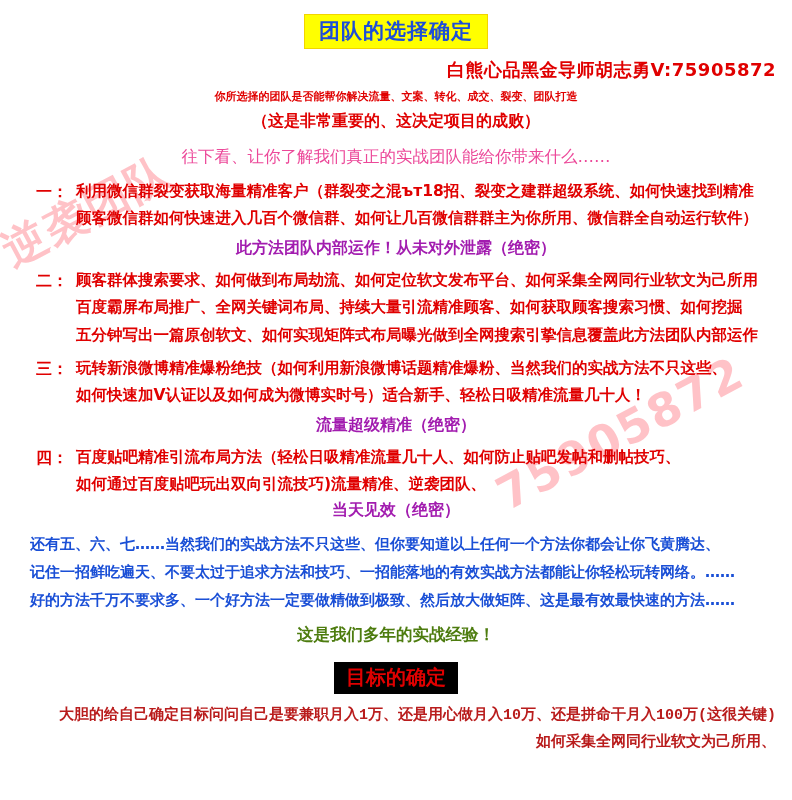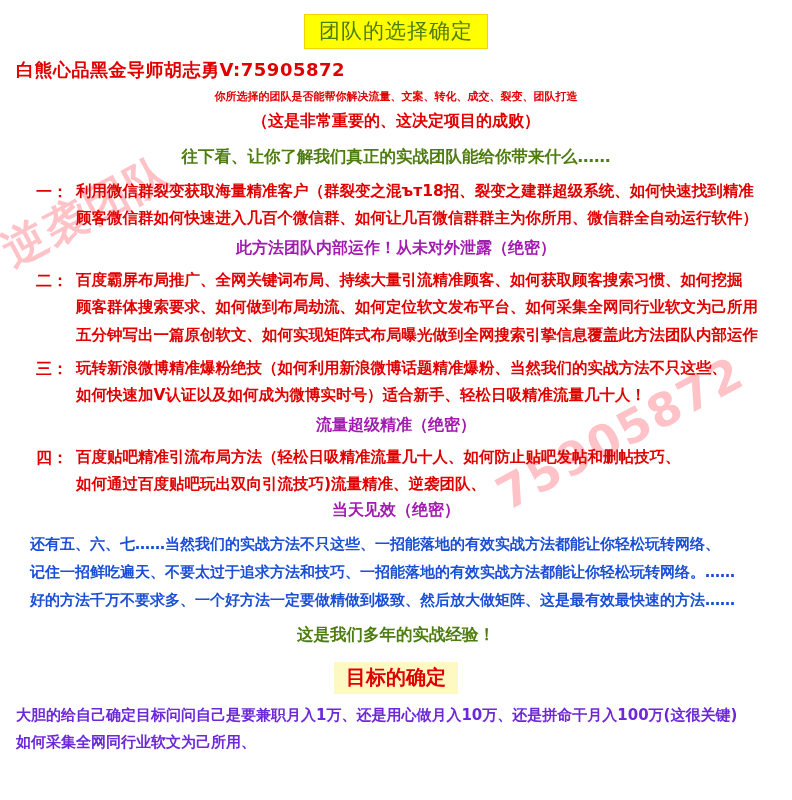--- a/index.html
+++ b/index.html
@@ -57,51 +57,51 @@
     position: relative;
     z-index: 10;
   }
   .title-bar {
     text-align: center;
     margin: 6px 0 2px 0;
   }
   .title-highlight {
     display: inline-block;
     background: #ffff00;
-    color: #4d7c0f;
+    color: #1d4ed8;
     font-size: 21px;
-    font-weight: normal;
+    font-weight: bold;
     letter-spacing: 1px;
     padding: 2px 14px 3px 14px;
     border: 1px solid #f2d400;
   }
   .subtitle {
-    text-align: left;
+    text-align: right;
     color: #e00000;
     font-size: 18px;
     font-weight: bold;
     margin: 9px 0 4px 0;
     letter-spacing: 0.5px;
   }
   .line-red-center {
     text-align: center;
     color: #e00000;
     font-size: 11px;
     font-weight: bold;
     margin: 7px 0 3px 0;
   }
   .line-red-center.small {
     font-size: 16px;
     margin-top: 7px;
   }
   .lead {
     text-align: center;
-    color: #4d7c0f;
+    color: #ec4899;
     font-size: 16.5px;
-    font-weight: bold;
+    font-weight: normal;
     margin: 14px 0 10px 0;
   }
   .section {
     margin: 6px 0 2px 0;
     color: #e00000;
   }
   .sec-row {
     display: flex;
     align-items: flex-start;
   }
@@ -154,33 +154,34 @@
     font-size: 16.5px;
     font-weight: bold;
     margin: 10px 0 16px 0;
   }
   .goal-title {
     text-align: center;
     margin: 6px 0 8px 0;
   }
   .goal-title span {
     display: inline-block;
-    background: #fef9c3;
+    background: #000000;
     color: #e00000;
     font-size: 20px;
     font-weight: bold;
     padding: 2px 12px 3px 12px;
   }
   .goal-body {
-    color: #6d28d9;
+    color: #b91c1c;
     font-size: 15px;
     font-weight: bold;
     line-height: 1.8;
-    text-align: left;
+    text-align: right;
     margin: 4px 0 0 0;
+    font-family: Liberation Mono, monospace;
   }
   .goal-body .p {
     margin: 0;
   }
 </style>
 </head>
 <body>
 
 <div class="page">
 
@@ -211,22 +212,22 @@
           <div class="p">顾客微信群如何快速进入几百个微信群、如何让几百微信群群主为你所用、微信群全自动运行软件）</div>
         </div>
       </div>
       <div class="center-red">此方法团队内部运作！从未对外泄露（绝密）</div>
     </div>
 
     <div class="section">
       <div class="sec-row">
         <div class="sec-num">二：</div>
         <div class="sec-body">
+          <div class="p">顾客群体搜索要求、如何做到布局劫流、如何定位软文发布平台、如何采集全网同行业软文为己所用</div>
           <div class="p">百度霸屏布局推广、全网关键词布局、持续大量引流精准顾客、如何获取顾客搜索习惯、如何挖掘</div>
-          <div class="p">顾客群体搜索要求、如何做到布局劫流、如何定位软文发布平台、如何采集全网同行业软文为己所用</div>
           <div class="p">五分钟写出一篇原创软文、如何实现矩阵式布局曝光做到全网搜索引挚信息覆盖此方法团队内部运作</div>
         </div>
       </div>
     </div>
 
     <div class="section">
       <div class="sec-row">
         <div class="sec-num">三：</div>
         <div class="sec-body">
           <div class="p">玩转新浪微博精准爆粉绝技（如何利用新浪微博话题精准爆粉、当然我们的实战方法不只这些、</div>
@@ -241,21 +242,21 @@
         <div class="sec-num">四：</div>
         <div class="sec-body">
           <div class="p">百度贴吧精准引流布局方法（轻松日吸精准流量几十人、如何防止贴吧发帖和删帖技巧、</div>
           <div class="p">如何通过百度贴吧玩出双向引流技巧)流量精准、逆袭团队、</div>
         </div>
       </div>
       <div class="center-red tight">当天见效（绝密）</div>
     </div>
 
     <div class="blue-block">
-      <div class="p">还有五、六、七……当然我们的实战方法不只这些、一招能落地的有效实战方法都能让你轻松玩转网络、</div>
+      <div class="p">还有五、六、七……当然我们的实战方法不只这些、但你要知道以上任何一个方法你都会让你飞黄腾达、</div>
       <div class="p">记住一招鲜吃遍天、不要太过于追求方法和技巧、一招能落地的有效实战方法都能让你轻松玩转网络。……</div>
       <div class="p">好的方法千万不要求多、一个好方法一定要做精做到极致、然后放大做矩阵、这是最有效最快速的方法……</div>
     </div>
 
     <div class="final-red">这是我们多年的实战经验！</div>
 
     <div class="goal-title">
       <span>目标的确定</span>
     </div>
 

